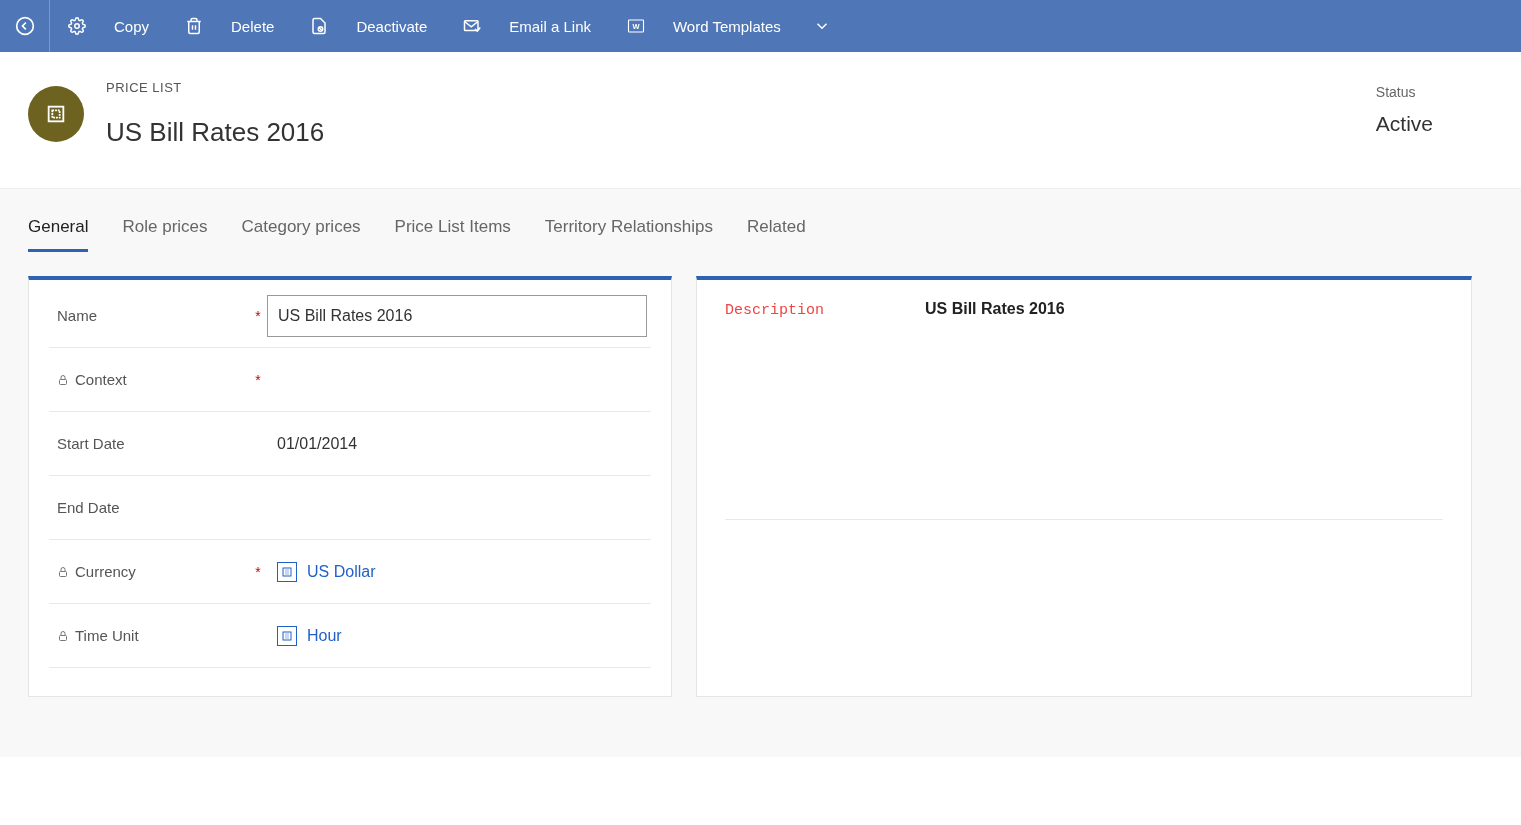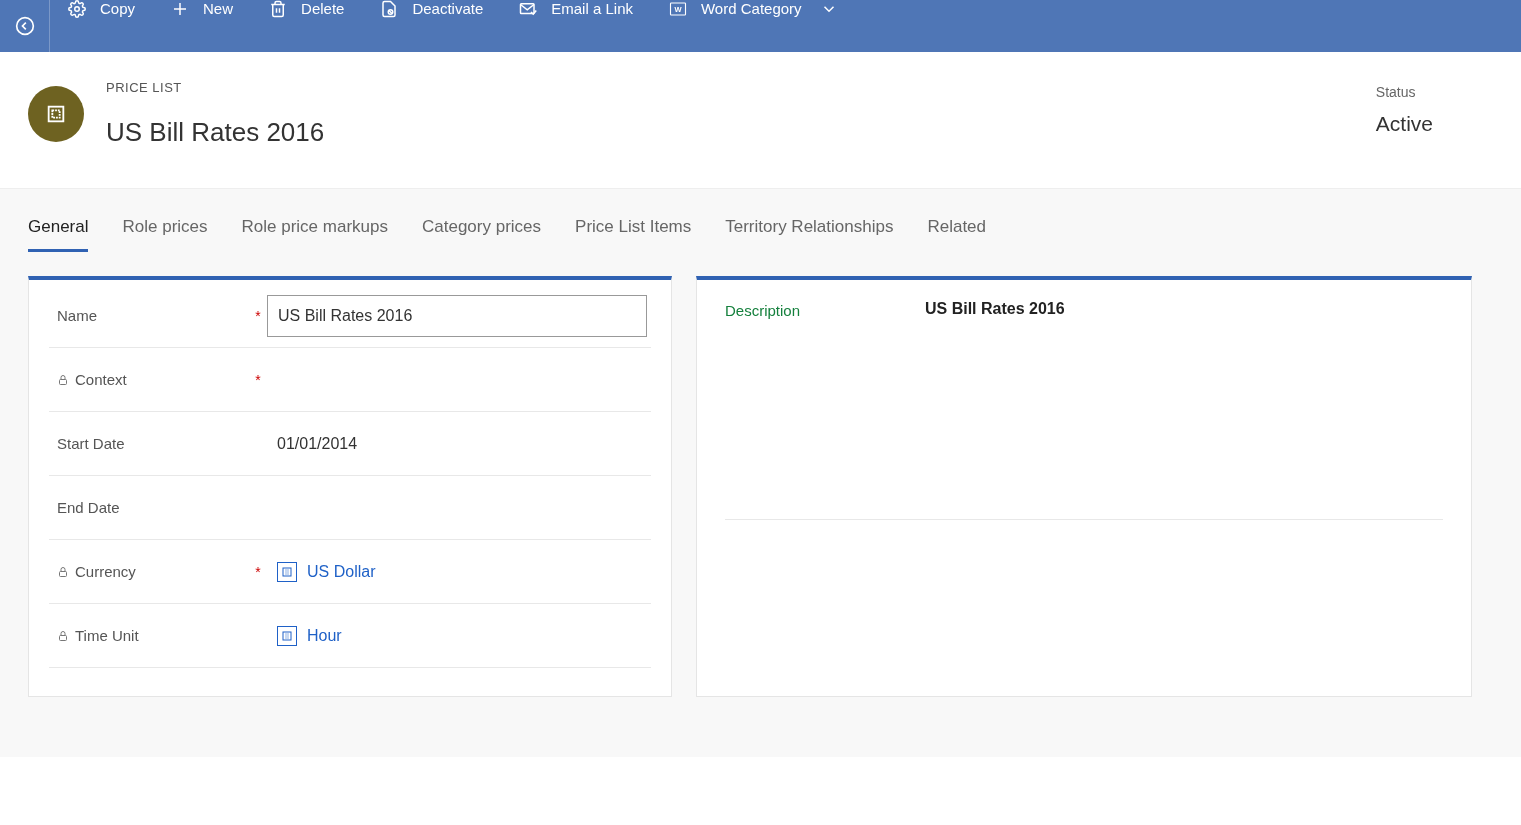--- a/index.html
+++ b/index.html
@@ -26,24 +26,25 @@
   height: 52px;
   display: flex;
   align-items: center;
   justify-content: center;
   border-right: 1px solid rgba(255,255,255,0.25);
   cursor: pointer;
 }
 .back-btn svg { width: 20px; height: 20px; }
 .cmd-item {
   display: flex;
+  align-items: center;
   padding: 0 18px;
   height: 52px;
   cursor: pointer;
-  gap: 14px;
+  gap: 28px;
 }
 .cmd-item svg { width: 18px; height: 18px; flex-shrink: 0; }
 .cmd-item span { white-space: nowrap; }
 .chevron-icon { margin-left: 4px; }
 
 .header-area {
   background: #ffffff;
   padding: 28px 28px 40px 28px;
   display: flex;
   justify-content: space-between;
@@ -191,22 +192,23 @@
   justify-content: center;
 }
 .link-box svg { width: 12px; height: 12px; }
 
 .desc-row {
   display: flex;
 }
 .desc-label {
   width: 200px;
   font-size: 15px;
-  color: #15803d;
+  color: #ef4444;
   padding-top: 2px;
+  font-family: Liberation Mono, monospace;
 }
 .desc-value {
   font-size: 16px;
   color: #222222;
   font-weight: 600;
 }
 .desc-divider {
   border-top: 1px solid #e8e8e8;
   margin-top: 200px;
 }
@@ -223,27 +225,20 @@
   </div>
   <div class="cmd-item">
     <svg viewBox="0 0 24 24" fill="none" stroke="#ffffff" stroke-width="2">
         <circle cx="12" cy="12" r="3"></circle>
         <path d="M19.4 15a1.65 1.65 0 0 0 .33 1.82l.06.06a2 2 0 1 1-2.83 2.83l-.06-.06A1.65 1.65 0 0 0 15 19.4a1.65 1.65 0 0 0-1 1.51V21a2 2 0 1 1-4 0v-.09A1.65 1.65 0 0 0 9 19.4a1.65 1.65 0 0 0-1.82.33l-.06.06a2 2 0 1 1-2.83-2.83l.06-.06A1.65 1.65 0 0 0 4.6 15a1.65 1.65 0 0 0-1.51-1H3a2 2 0 1 1 0-4h.09A1.65 1.65 0 0 0 4.6 9a1.65 1.65 0 0 0-.33-1.82l-.06-.06a2 2 0 1 1 2.83-2.83l.06.06A1.65 1.65 0 0 0 9 4.6a1.65 1.65 0 0 0 1-1.51V3a2 2 0 1 1 4 0v.09A1.65 1.65 0 0 0 15 4.6a1.65 1.65 0 0 0 1.82-.33l.06-.06a2 2 0 1 1 2.83 2.83l-.06.06A1.65 1.65 0 0 0 19.4 9a1.65 1.65 0 0 0 1.51 1H21a2 2 0 1 1 0 4h-.09a1.65 1.65 0 0 0-1.51 1z"></path>
       </svg>
     <span>Copy</span>
   </div>
   <div class="cmd-item">
     <svg viewBox="0 0 24 24" fill="none" stroke="#ffffff" stroke-width="2">
-        <line x1="12" y1="4" x2="12" y2="20"></line>
-        <line x1="4" y1="12" x2="20" y2="12"></line>
-      </svg>
-    <span>New</span>
-  </div>
-  <div class="cmd-item">
-    <svg viewBox="0 0 24 24" fill="none" stroke="#ffffff" stroke-width="2">
         <polyline points="3 6 5 6 21 6"></polyline>
         <path d="M19 6v14a2 2 0 0 1-2 2H7a2 2 0 0 1-2-2V6m3 0V4a2 2 0 0 1 2-2h4a2 2 0 0 1 2 2v2"></path>
         <line x1="10" y1="11" x2="10" y2="17"></line>
         <line x1="14" y1="11" x2="14" y2="17"></line>
       </svg>
     <span>Delete</span>
   </div>
   <div class="cmd-item">
     <svg viewBox="0 0 24 24" fill="none" stroke="#ffffff" stroke-width="2">
         <path d="M14 2H6a2 2 0 0 0-2 2v16a2 2 0 0 0 2 2h12a2 2 0 0 0 2-2V8z"></path>
@@ -258,21 +253,21 @@
         <polyline points="2,6 11,13 20,6"></polyline>
         <polyline points="16,16 19,19 23,14"></polyline>
       </svg>
     <span>Email a Link</span>
   </div>
   <div class="cmd-item">
     <svg viewBox="0 0 24 24" fill="#ffffff">
         <rect x="2" y="4" width="20" height="16" rx="1" fill="none" stroke="#ffffff" stroke-width="1.5"></rect>
         <text x="12" y="16" text-anchor="middle" font-size="10" font-weight="bold" fill="#ffffff">W</text>
       </svg>
-    <span>Word Category</span>
+    <span>Word Templates</span>
     <svg class="chevron-icon" viewBox="0 0 24 24" width="14" height="14" fill="none" stroke="#ffffff" stroke-width="2">
         <polyline points="6 9 12 15 18 9"></polyline>
       </svg>
   </div>
 </div>
 
 <div class="header-area">
   <div class="header-left">
     <div class="entity-icon">
       <svg viewBox="0 0 24 24" fill="none" stroke="#ffffff" stroke-width="2">
@@ -288,21 +283,20 @@
   <div class="status-block">
     <div class="status-label">Status</div>
     <div class="status-value">Active</div>
   </div>
 </div>
 
 <div class="tabs-area">
   <div class="tabs">
     <div class="tab active">General</div>
     <div class="tab">Role prices</div>
-    <div class="tab">Role price markups</div>
     <div class="tab">Category prices</div>
     <div class="tab">Price List Items</div>
     <div class="tab">Territory Relationships</div>
     <div class="tab">Related</div>
   </div>
 </div>
 
 <div class="panels">
   <div class="panel panel-left">
 

